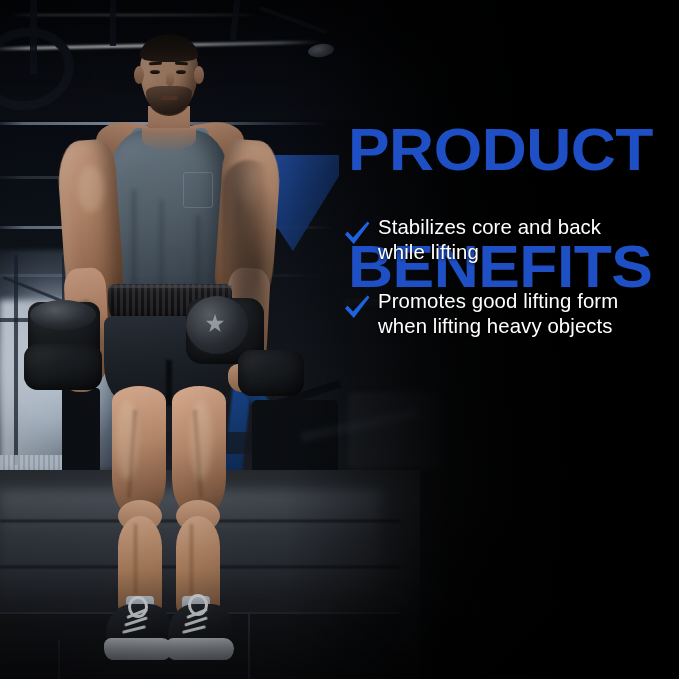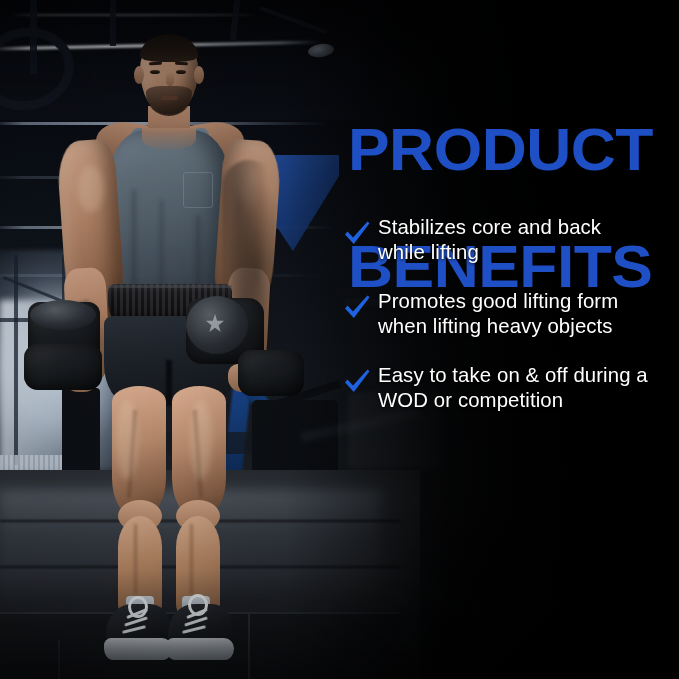--- a/index.html
+++ b/index.html
@@ -697,25 +697,17 @@
       <div class="bullet">
         <span class="check">
           <svg viewBox="0 0 30 30" aria-hidden="true">
             <path d="M3 15.5 L5.5 12.5 L11 18.5 L25.5 2.5 L27.5 4.2 L11.8 25 Z" fill="#1f62e0"></path>
           </svg>
         </span>
         <span class="bullet-text">Promotes good lifting form when lifting heavy objects</span>
       </div>
 
 
-      <div class="bullet">
-        <span class="check">
-          <svg viewBox="0 0 30 30" aria-hidden="true">
-            <path d="M3 15.5 L5.5 12.5 L11 18.5 L25.5 2.5 L27.5 4.2 L11.8 25 Z" fill="#1f62e0"></path>
-          </svg>
-        </span>
-        <span class="bullet-text">Easy to take on &amp; off during a WOD or competition</span>
-      </div>
 
     </div>
   </div>
 
 </div>
 
 </body></html>

